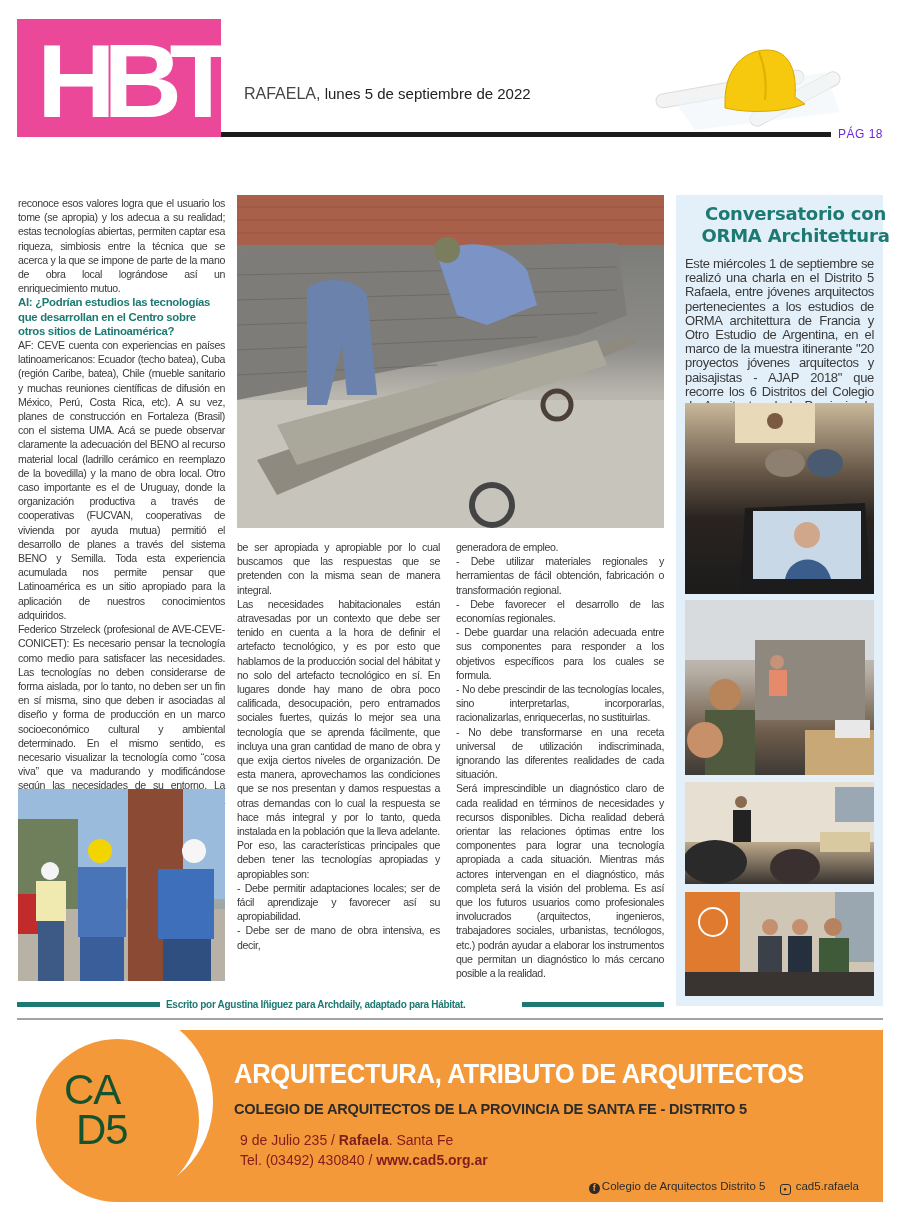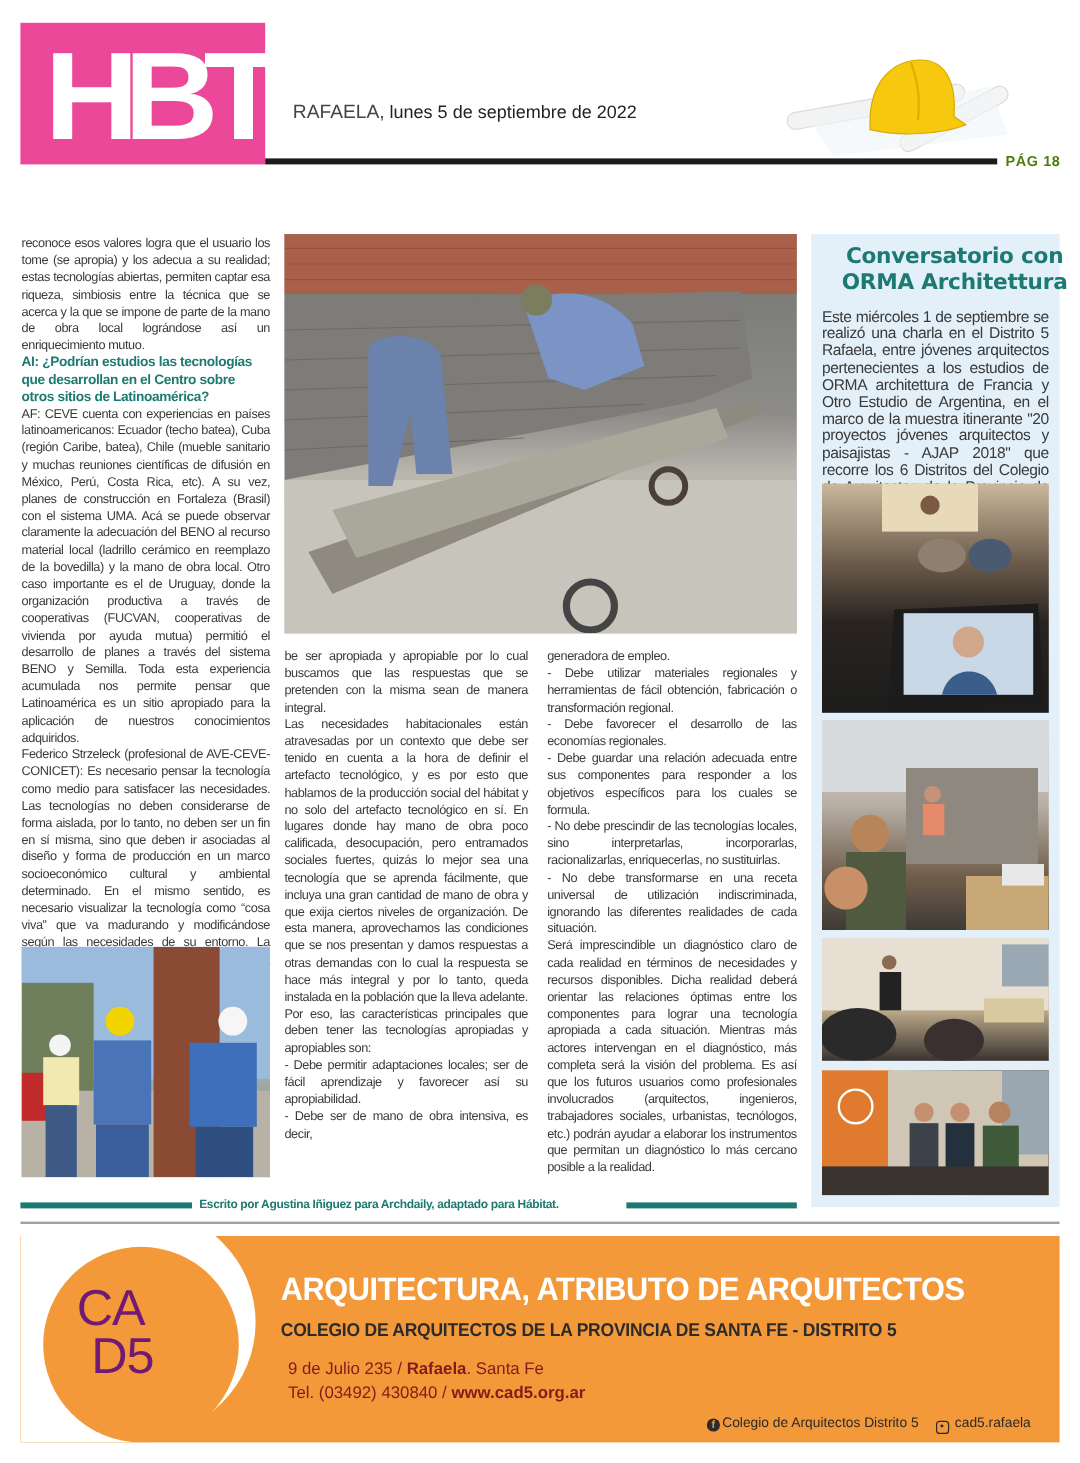--- a/index.html
+++ b/index.html
@@ -5,21 +5,21 @@
   * { box-sizing: border-box; margin: 0; padding: 0; }
   html, body { width: 900px; height: 1219px; background: #ffffff; overflow: hidden; }
   body { position: relative; font-family: "Liberation Sans", sans-serif; color: #333; }
 
   
   .masthead { position: absolute; left: 17px; top: 19px; width: 204px; height: 118px; background: #ec4899; }
   .masthead .logo { position: absolute; left: 20px; top: 12px; font-family: "Liberation Sans", sans-serif; font-weight: 700; font-size: 104px; line-height: 100px; color: #fff; letter-spacing: -12px; transform: scaleX(1.05); transform-origin: left; }
   .dateline { position: absolute; left: 244px; top: 85px; font-family: "Liberation Sans", sans-serif; font-size: 15px; color: #222; }
   .dateline .city { font-size: 16px; color: #444; }
   .rule-top { position: absolute; left: 221px; top: 132px; width: 610px; height: 5px; background: #1c1c1c; }
-  .pag { position: absolute; left: 838px; top: 127px; font-weight: 700; font-size: 12px; color: #4d7c0f; letter-spacing: 0.5px; }
+  .pag { position: absolute; left: 838px; top: 127px; font-weight: 400; font-size: 12px; color: #6d28d9; letter-spacing: 0.5px; }
   .helmet-art { position: absolute; left: 655px; top: 42px; width: 190px; height: 92px; }
 
   
   .col { position: absolute; font-family: "Liberation Sans", sans-serif; font-size: 10.6px; line-height: 14.2px; color: #3a3a3a; text-align: justify; letter-spacing: -0.35px; }
   .col p { margin: 0; }
   .col .q { color: #1d7a72; font-weight: 700; font-size: 11.4px; line-height: 14.2px; text-align: left; letter-spacing: -0.3px; }
   .col1 { left: 18px; top: 196px; width: 207px; }
   .col2 { left: 237px; top: 540px; width: 203px; }
   .col3 { left: 456px; top: 540px; width: 208px; }
 
@@ -43,21 +43,21 @@
   .byline .bar.l { left: 0; width: 143px; }
   .byline .bar.r { left: 505px; width: 142px; }
   .byline .txt { position: absolute; left: 149px; top: 0; width: 352px; font-size: 10px; line-height: 13px; color: #1d7a72; font-weight: 700; white-space: nowrap; letter-spacing: -0.3px; }
   .rule-bottom { position: absolute; left: 17px; top: 1018px; width: 866px; height: 2px; background: #a3a3a3; }
 
   
   .ad { position: absolute; left: 17px; top: 1030px; width: 866px; height: 172px; background: #f3993a; overflow: hidden; }
   .ad .ring { position: absolute; left: 8px; top: -22px; width: 188px; height: 188px; border-radius: 50%; background: #ffffff; }
   .ad .circle { position: absolute; left: 19px; top: 9px; width: 163px; height: 163px; border-radius: 50%; background: #f3993a; }
   .ad .whitefill { position: absolute; left: 0; top: 0; width: 100px; height: 172px; background: #fff; }
-  .ad .cad { position: absolute; left: 47px; top: 40px; font-size: 42px; line-height: 40px; color: #701a75; font-family: "Liberation Sans", sans-serif; letter-spacing: -1px; }
+  .ad .cad { position: absolute; left: 47px; top: 40px; font-size: 42px; line-height: 40px; color: #14532d; font-family: "Liberation Sans", sans-serif; letter-spacing: -1px; }
   .ad .cad span { display: block; }
   .ad .cad .d5 { padding-left: 12px; }
   .ad .h1 { position: absolute; left: 217px; top: 28px; font-family: "Liberation Sans", sans-serif; font-weight: 700; font-size: 27px; line-height: 32px; color: #fff; letter-spacing: -0.4px; white-space: nowrap; transform: scaleX(0.95); transform-origin: left; }
   .ad .h2 { position: absolute; left: 217px; top: 70px; font-weight: 700; font-size: 15.5px; line-height: 18px; color: #2b2b2b; white-space: nowrap; letter-spacing: -0.2px; transform: scaleX(0.94); transform-origin: left; }
   .ad .addr { position: absolute; left: 223px; top: 100px; font-size: 14px; line-height: 20px; color: #7f1d1d; white-space: nowrap; }
   .ad .addr b { font-weight: 700; }
   .ad .social { position: absolute; right: 24px; top: 150px; font-size: 11.5px; color: #2b2b2b; white-space: nowrap; }
   .ad .social .ic { display: inline-block; width: 11px; height: 11px; border-radius: 50%; background: #2b2b2b; color: #f3993a; font-size: 9px; line-height: 11px; text-align: center; font-weight: 700; vertical-align: -1px; margin-right: 2px; }
   .ad .social .ic.ig { border-radius: 3px; background: transparent; border: 1.5px solid #2b2b2b; color: #2b2b2b; width: 11px; height: 11px; font-size: 6px; line-height: 8px; }
   .ad .social .gap { display: inline-block; width: 14px; }

